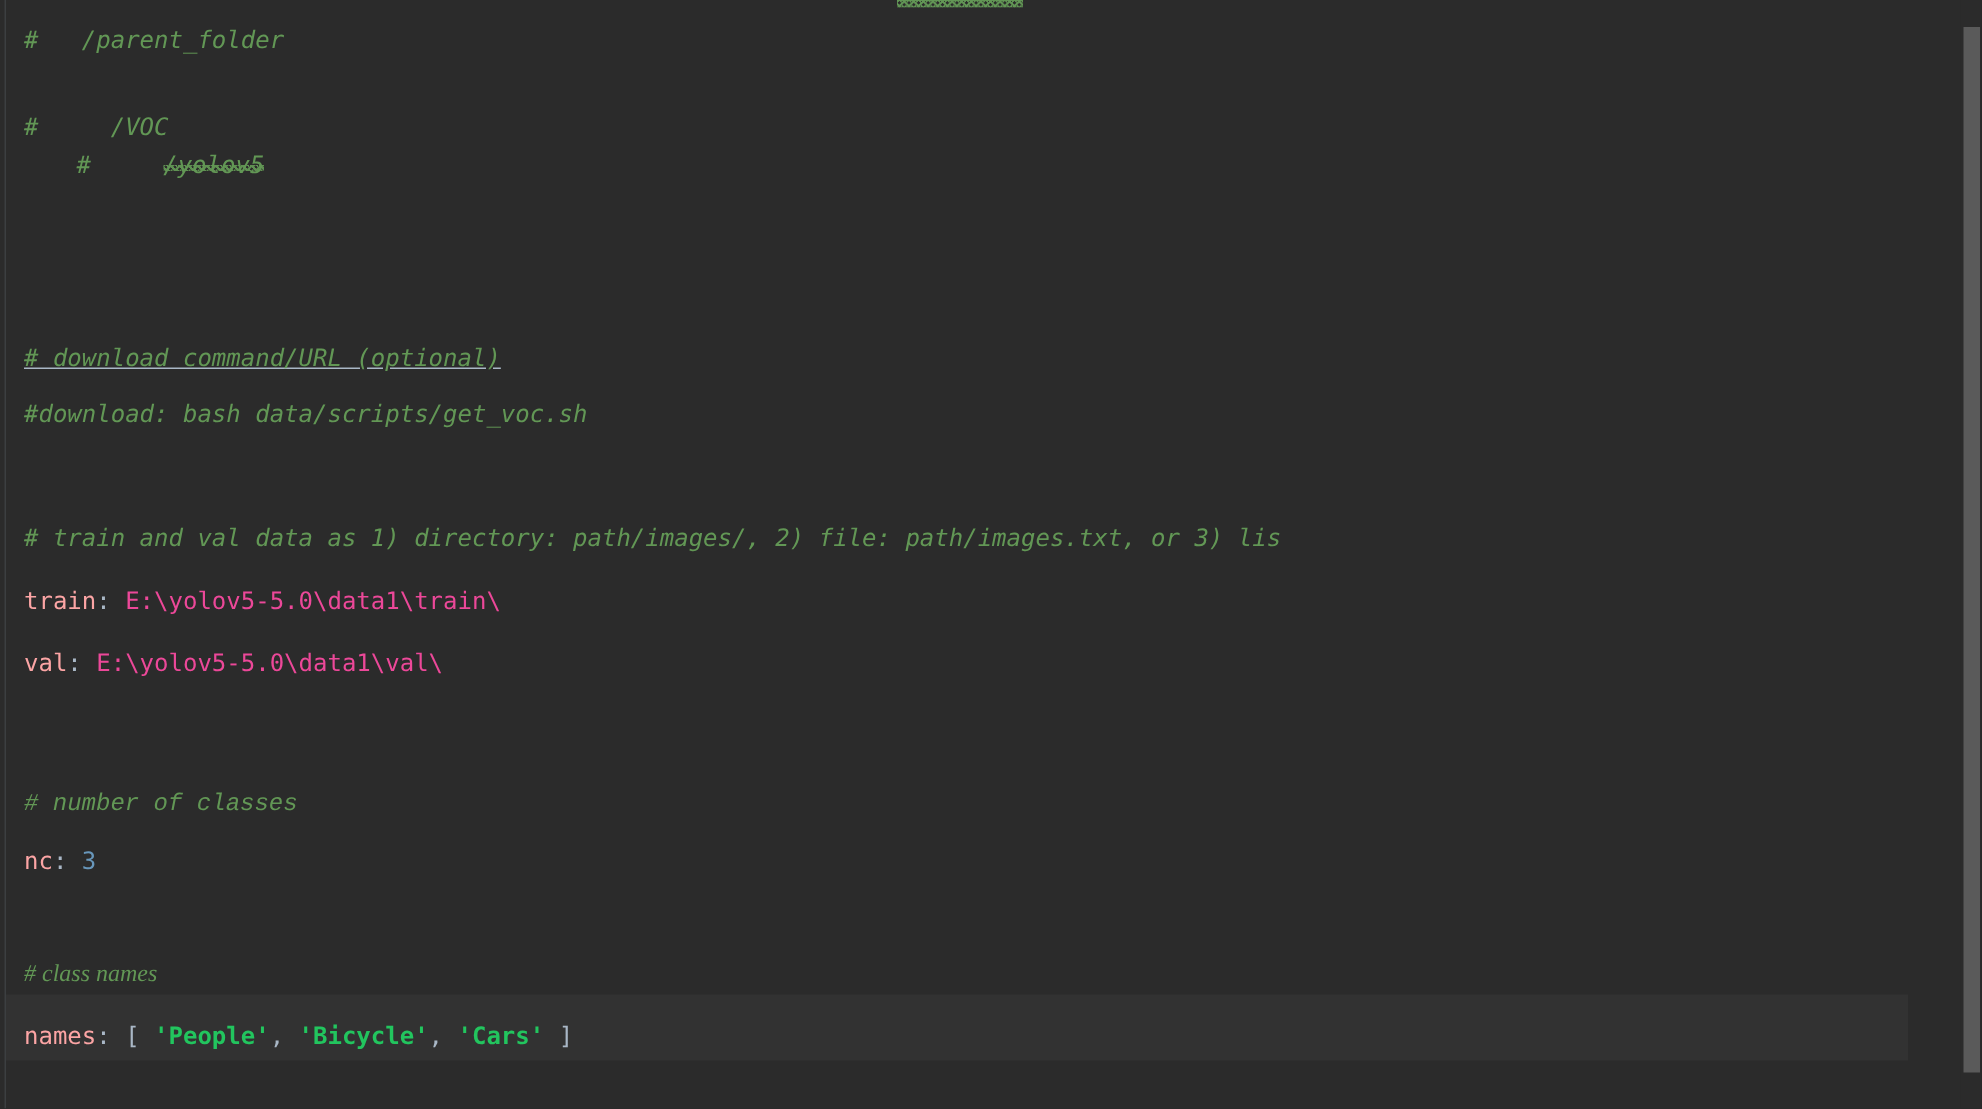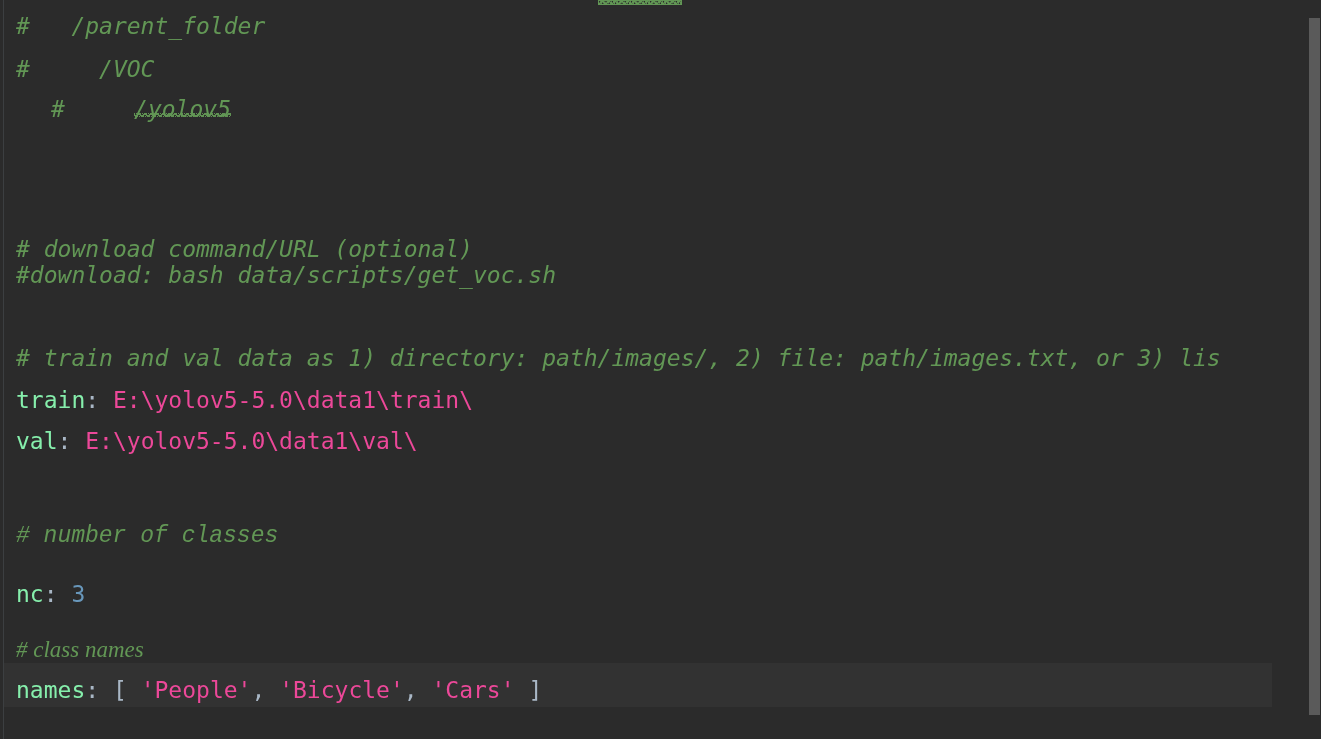--- a/index.html
+++ b/index.html
@@ -62,40 +62,41 @@
     width: 1272px;
     z-index: 2;
   }
 
   .code-line {
     position: absolute;
     left: 16px;
     height: 41.5px;
     line-height: 41.5px;
     white-space: pre;
-    font-size: 23px;
+    font-size: 16px;
     letter-spacing: 0px;
     color: #a9b7c6;
   }
 
   .tok-comment {
     color: #629755;
     font-style: italic;
   }
   .tok-key {
-    color: #86efac;
+    color: #fca5a5;
   }
   .tok-text {
     color: #ec4899;
   }
   .tok-number {
     color: #6897bb;
   }
   .tok-string {
-    color: #ec4899;
+    color: #22c55e;
+    font-weight: bold;
   }
   .tok-bracket {
     color: #a9b7c6;
   }
   .tok-punct {
     color: #a9b7c6;
   }
 
   
   .spell {
@@ -174,33 +175,33 @@
 <body>
 
 <div id="editor">
 
   <div id="code-area">
 
     <div id="current-line-highlight"></div>
 
     <div id="code-lines">
         <div class="code-line" style="top: 6px;"><span class="tok-comment">#   /parent_folder</span></div>
-        <div class="code-line" style="top: 49px;"><span class="tok-comment">#     /VOC</span></div>
+        <div class="code-line" style="top: 64px;"><span class="tok-comment">#     /VOC</span></div>
         <div class="code-line" style="top: 89px; margin-left: 35px;"><span class="tok-comment">#     </span><span class="tok-comment spell">/yolov5</span></div>
         <div class="code-line" style="top: 130.5px;">&nbsp;</div>
         <div class="code-line" style="top: 172px;">&nbsp;</div>
-        <div class="code-line" style="top: 229px;"><span class="tok-comment"># download command/URL (optional)</span></div>
+        <div class="code-line" style="top: 218px; text-decoration: underline;"><span class="tok-comment"># download command/URL (optional)</span></div>
         <div class="code-line" style="top: 255px;"><span class="tok-comment">#download: bash data/scripts/get_voc.sh</span></div>
         <div class="code-line" style="top: 296.5px;">&nbsp;</div>
         <div class="code-line" style="top: 338px; text-align: center;"><span class="tok-comment"># train and val data as 1) directory: path/images/, 2) file: path/images.txt, or 3) lis</span></div>
         <div class="code-line" style="top: 379.5px;"><span class="tok-key">train</span><span class="tok-punct">: </span><span class="tok-text">E:\yolov5-5.0\data1\train\</span></div>
         <div class="code-line" style="top: 421px;"><span class="tok-key">val</span><span class="tok-punct">: </span><span class="tok-text">E:\yolov5-5.0\data1\val\</span></div>
         <div class="code-line" style="top: 462.5px;">&nbsp;</div>
         <div class="code-line" style="top: 516px; font-family: Liberation Mono, monospace;"><span class="tok-comment"># number of classes</span></div>
-        <div class="code-line" style="top: 574px;"><span class="tok-key">nc</span><span class="tok-punct">: </span><span class="tok-number">3</span></div>
+        <div class="code-line" style="top: 553px;"><span class="tok-key">nc</span><span class="tok-punct">: </span><span class="tok-number">3</span></div>
         <div class="code-line" style="top: 587px;">&nbsp;</div>
         <div class="code-line" style="top: 628.5px; font-family: Liberation Serif, serif;"><span class="tok-comment"># class names</span></div>
         <div class="code-line" style="top: 670px;"><span class="tok-key">names</span><span class="tok-punct">: </span><span class="tok-bracket">[ </span><span class="tok-string">'People'</span><span class="tok-punct">, </span><span class="tok-string">'Bicycle'</span><span class="tok-punct">, </span><span class="tok-string">'Cars'</span><span class="tok-bracket"> ]</span></div>
       </div>
 
     <div id="top-clipped-line">
       <div class="squiggle"></div>
     </div>
 
   </div>

